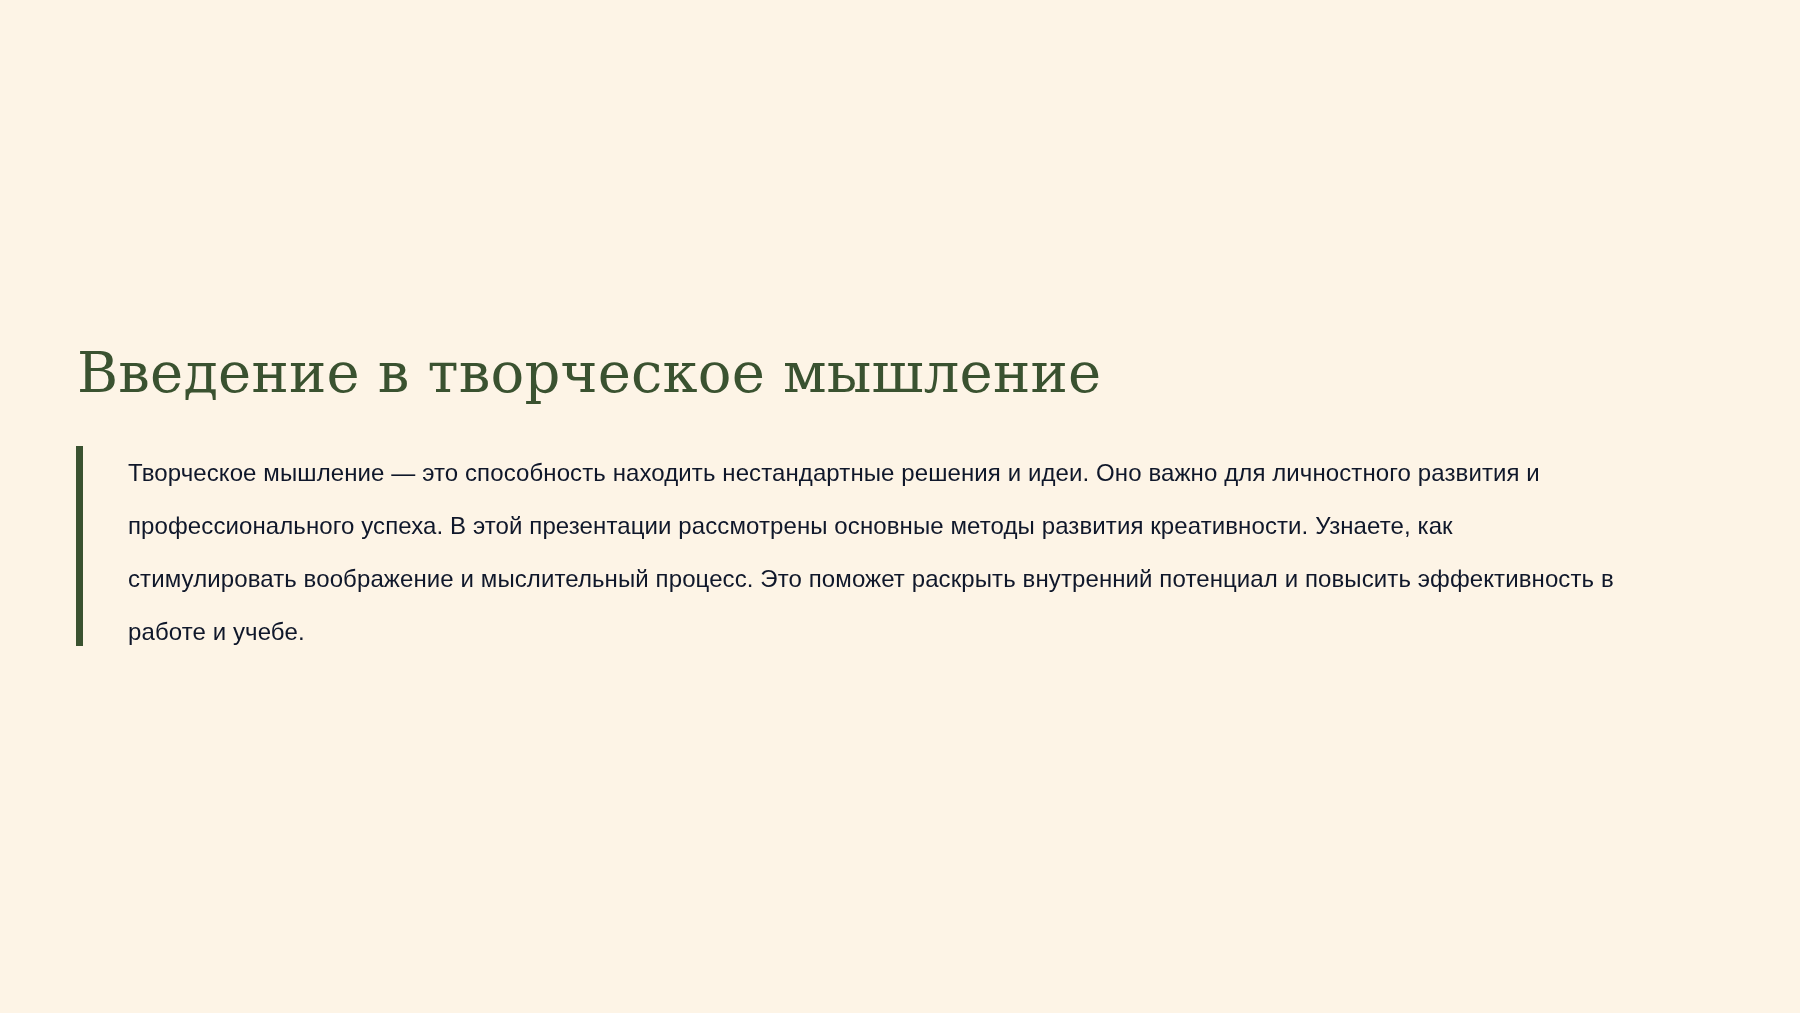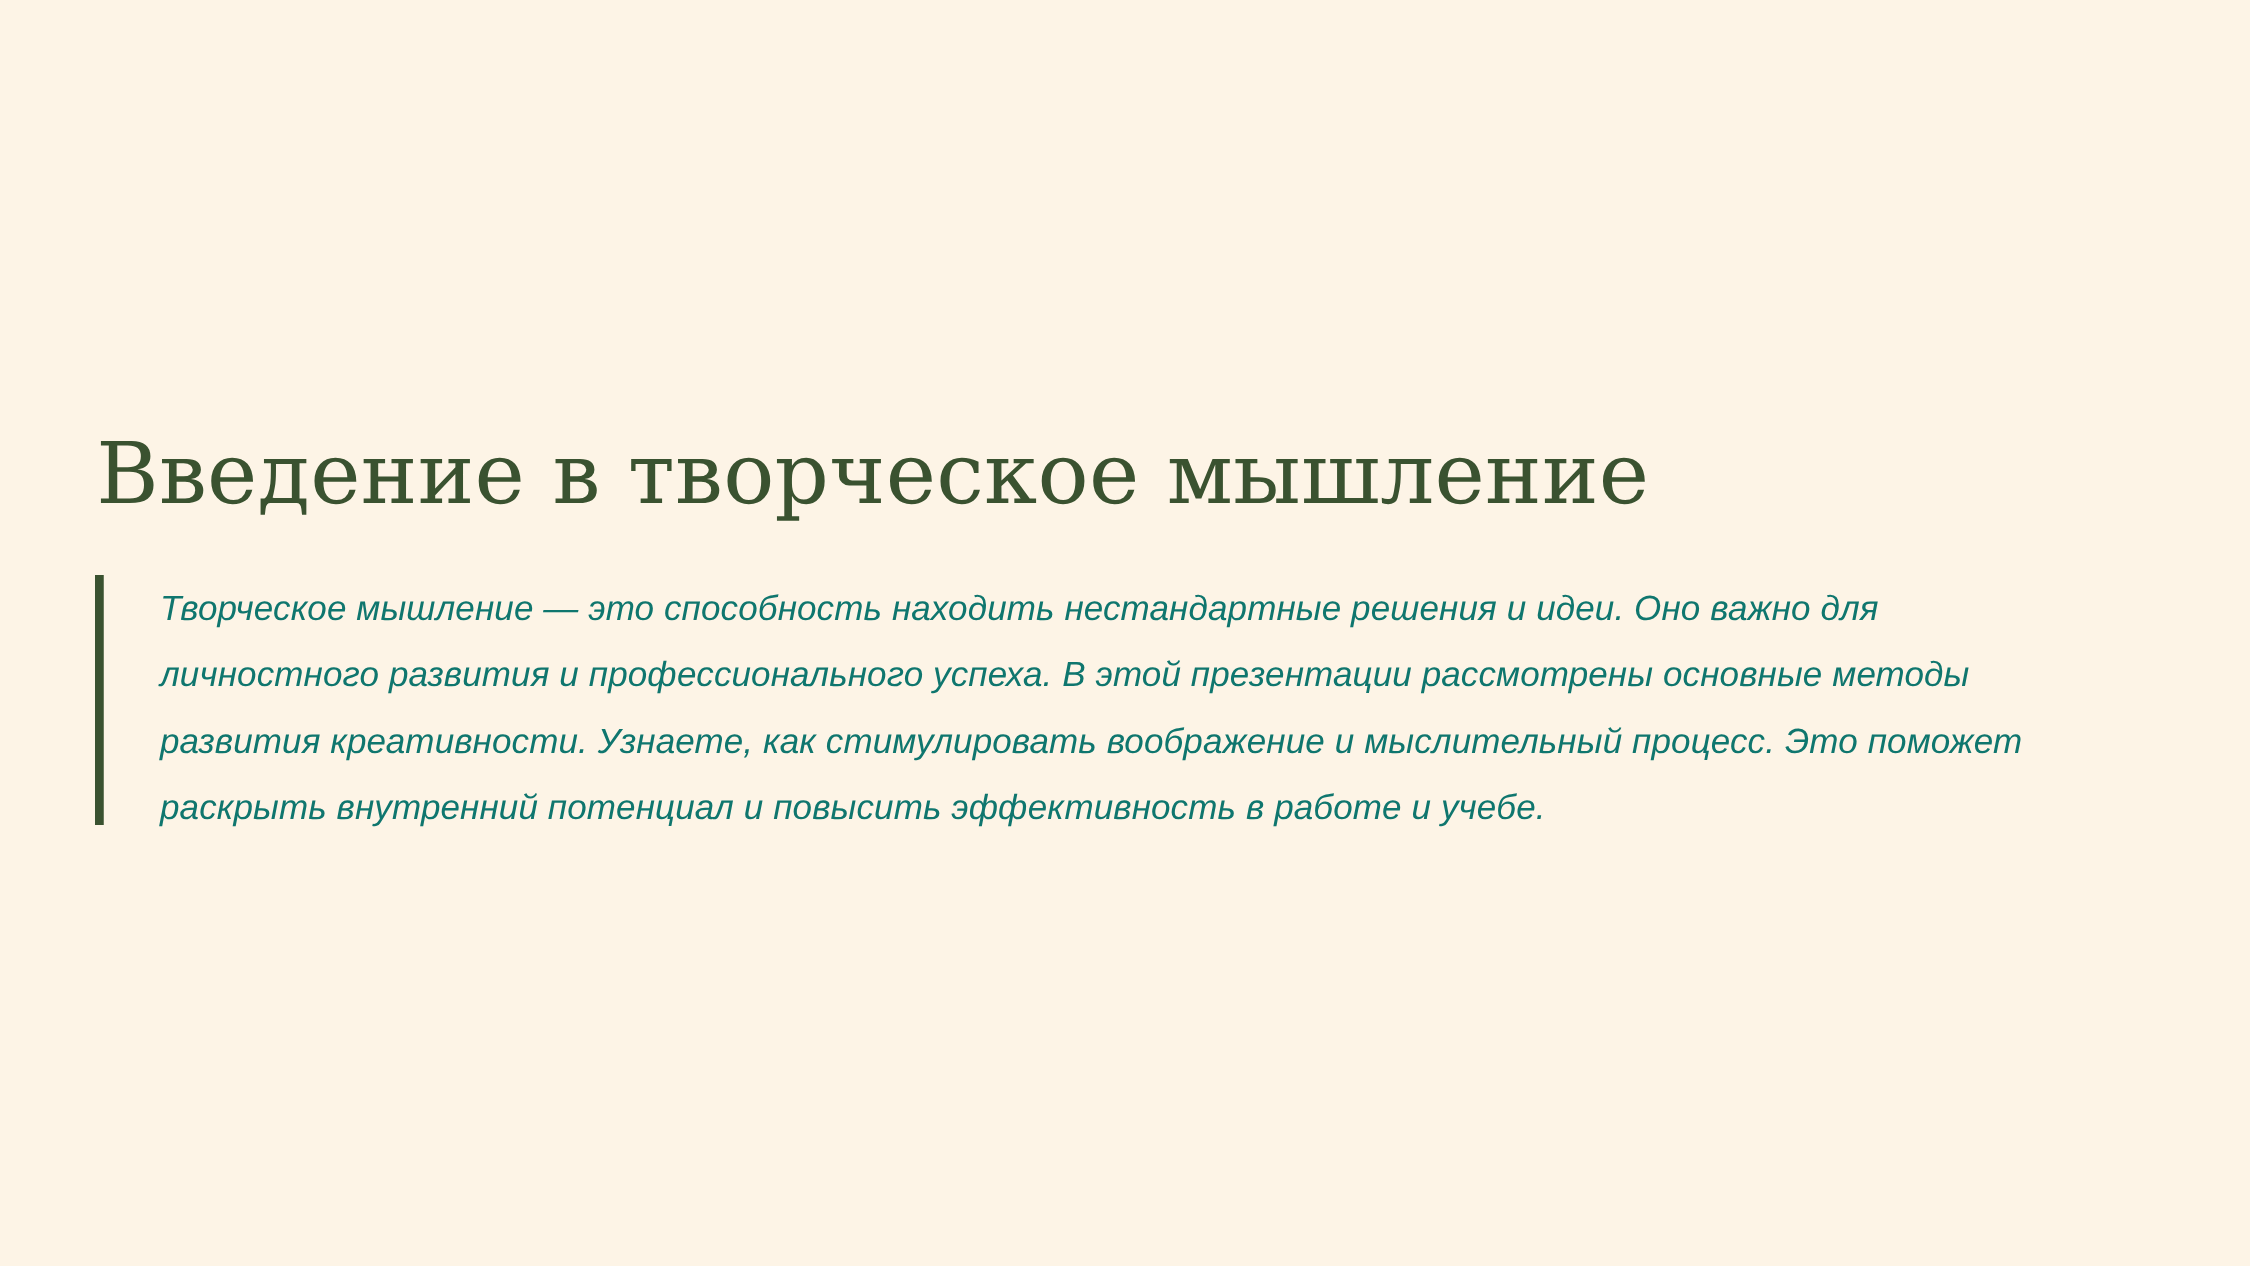--- a/index.html
+++ b/index.html
@@ -26,21 +26,21 @@
 
   .slide-content {
     position: absolute;
     left: 76px;
     top: 340px;
     width: 1600px;
   }
 
   .slide-title {
     font-family: "DejaVu Serif", "Liberation Serif", serif;
-    font-size: 68px;
+    font-size: 56px;
     font-weight: 400;
     line-height: 1.18;
     letter-spacing: 0.2px;
     color: #3A5230;
     margin: 0;
     padding: 0 0 0 1px;
     white-space: nowrap;
   }
 
   .body-block {
@@ -55,28 +55,27 @@
     left: 0;
     top: 0;
     width: 7px;
     height: 200px;
     background: #3A5230;
   }
 
   .body-paragraph {
     margin: 0;
     font-family: "Liberation Sans", sans-serif;
-    font-size: 28px;
+    font-size: 24px;
     font-weight: 400;
     line-height: 53px;
-    color: #0f766e;
+    color: #0f172a;
     letter-spacing: 0.1px;
     max-width: 1500px;
     text-align: left;
-    font-style: italic;
   }
 </style>
 </head>
 <body>
 
 <div class="slide">
 
   <div class="slide-content">
 
     <h1 class="slide-title">Введение в творческое мышление</h1>

